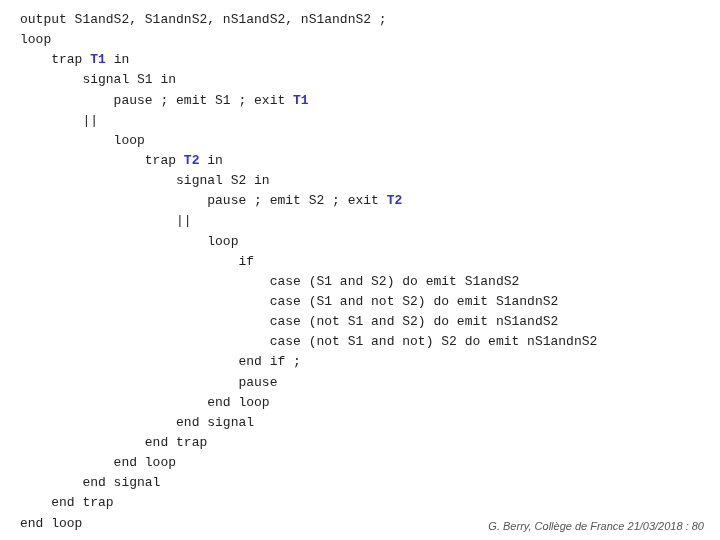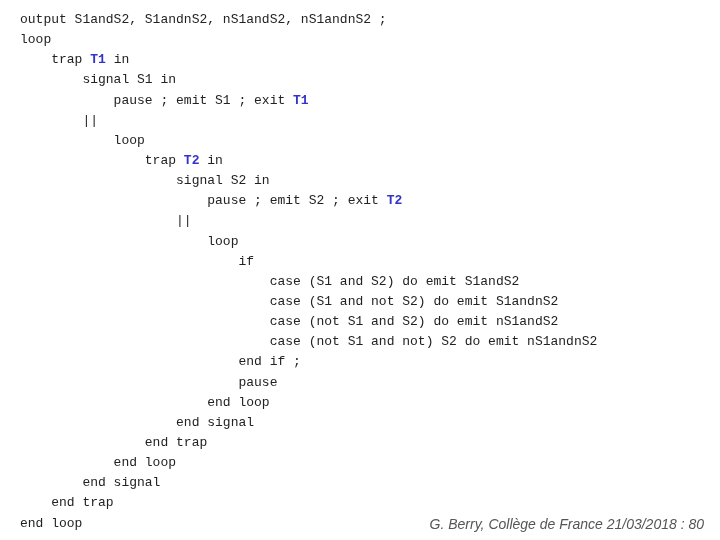--- a/index.html
+++ b/index.html
@@ -15,21 +15,21 @@
     }
     .code-area {
       padding: 10px 20px;
       line-height: 1.55;
       white-space: pre;
     }
     .footer {
       position: absolute;
       bottom: 8px;
       right: 16px;
-      font-size: 14px;
+      font-size: 11px;
       color: #555555;
       font-family: Arial, sans-serif;
       font-style: italic;
       text-align: center;
     }
   </style>
 </head>
 <body>
 
 <div class="code-area"><div>output S1andS2, S1andnS2, nS1andS2, nS1andnS2 ;</div><div>loop</div><div>&nbsp;&nbsp;&nbsp;&nbsp;trap <span style="color:#3333cc; font-weight:bold;">T1</span> in</div><div>&nbsp;&nbsp;&nbsp;&nbsp;&nbsp;&nbsp;&nbsp;&nbsp;signal S1 in</div><div>&nbsp;&nbsp;&nbsp;&nbsp;&nbsp;&nbsp;&nbsp;&nbsp;&nbsp;&nbsp;&nbsp;&nbsp;pause ; emit S1 ; exit <span style="color:#3333cc; font-weight:bold;">T1</span></div><div>&nbsp;&nbsp;&nbsp;&nbsp;&nbsp;&nbsp;&nbsp;&nbsp;||</div><div>&nbsp;&nbsp;&nbsp;&nbsp;&nbsp;&nbsp;&nbsp;&nbsp;&nbsp;&nbsp;&nbsp;&nbsp;loop</div><div>&nbsp;&nbsp;&nbsp;&nbsp;&nbsp;&nbsp;&nbsp;&nbsp;&nbsp;&nbsp;&nbsp;&nbsp;&nbsp;&nbsp;&nbsp;&nbsp;trap <span style="color:#3333cc; font-weight:bold;">T2</span> in</div><div>&nbsp;&nbsp;&nbsp;&nbsp;&nbsp;&nbsp;&nbsp;&nbsp;&nbsp;&nbsp;&nbsp;&nbsp;&nbsp;&nbsp;&nbsp;&nbsp;&nbsp;&nbsp;&nbsp;&nbsp;signal S2 in</div><div>&nbsp;&nbsp;&nbsp;&nbsp;&nbsp;&nbsp;&nbsp;&nbsp;&nbsp;&nbsp;&nbsp;&nbsp;&nbsp;&nbsp;&nbsp;&nbsp;&nbsp;&nbsp;&nbsp;&nbsp;&nbsp;&nbsp;&nbsp;&nbsp;pause ; emit S2 ; exit <span style="color:#3333cc; font-weight:bold;">T2</span></div><div>&nbsp;&nbsp;&nbsp;&nbsp;&nbsp;&nbsp;&nbsp;&nbsp;&nbsp;&nbsp;&nbsp;&nbsp;&nbsp;&nbsp;&nbsp;&nbsp;&nbsp;&nbsp;&nbsp;&nbsp;||</div><div>&nbsp;&nbsp;&nbsp;&nbsp;&nbsp;&nbsp;&nbsp;&nbsp;&nbsp;&nbsp;&nbsp;&nbsp;&nbsp;&nbsp;&nbsp;&nbsp;&nbsp;&nbsp;&nbsp;&nbsp;&nbsp;&nbsp;&nbsp;&nbsp;loop</div><div>&nbsp;&nbsp;&nbsp;&nbsp;&nbsp;&nbsp;&nbsp;&nbsp;&nbsp;&nbsp;&nbsp;&nbsp;&nbsp;&nbsp;&nbsp;&nbsp;&nbsp;&nbsp;&nbsp;&nbsp;&nbsp;&nbsp;&nbsp;&nbsp;&nbsp;&nbsp;&nbsp;&nbsp;if</div><div>&nbsp;&nbsp;&nbsp;&nbsp;&nbsp;&nbsp;&nbsp;&nbsp;&nbsp;&nbsp;&nbsp;&nbsp;&nbsp;&nbsp;&nbsp;&nbsp;&nbsp;&nbsp;&nbsp;&nbsp;&nbsp;&nbsp;&nbsp;&nbsp;&nbsp;&nbsp;&nbsp;&nbsp;&nbsp;&nbsp;&nbsp;&nbsp;case (S1 and S2) do emit S1andS2</div><div>&nbsp;&nbsp;&nbsp;&nbsp;&nbsp;&nbsp;&nbsp;&nbsp;&nbsp;&nbsp;&nbsp;&nbsp;&nbsp;&nbsp;&nbsp;&nbsp;&nbsp;&nbsp;&nbsp;&nbsp;&nbsp;&nbsp;&nbsp;&nbsp;&nbsp;&nbsp;&nbsp;&nbsp;&nbsp;&nbsp;&nbsp;&nbsp;case (S1 and not S2) do emit S1andnS2</div><div>&nbsp;&nbsp;&nbsp;&nbsp;&nbsp;&nbsp;&nbsp;&nbsp;&nbsp;&nbsp;&nbsp;&nbsp;&nbsp;&nbsp;&nbsp;&nbsp;&nbsp;&nbsp;&nbsp;&nbsp;&nbsp;&nbsp;&nbsp;&nbsp;&nbsp;&nbsp;&nbsp;&nbsp;&nbsp;&nbsp;&nbsp;&nbsp;case (not S1 and S2) do emit nS1andS2</div><div>&nbsp;&nbsp;&nbsp;&nbsp;&nbsp;&nbsp;&nbsp;&nbsp;&nbsp;&nbsp;&nbsp;&nbsp;&nbsp;&nbsp;&nbsp;&nbsp;&nbsp;&nbsp;&nbsp;&nbsp;&nbsp;&nbsp;&nbsp;&nbsp;&nbsp;&nbsp;&nbsp;&nbsp;&nbsp;&nbsp;&nbsp;&nbsp;case (not S1 and not) S2 do emit nS1andnS2</div><div>&nbsp;&nbsp;&nbsp;&nbsp;&nbsp;&nbsp;&nbsp;&nbsp;&nbsp;&nbsp;&nbsp;&nbsp;&nbsp;&nbsp;&nbsp;&nbsp;&nbsp;&nbsp;&nbsp;&nbsp;&nbsp;&nbsp;&nbsp;&nbsp;&nbsp;&nbsp;&nbsp;&nbsp;end if ;</div><div>&nbsp;&nbsp;&nbsp;&nbsp;&nbsp;&nbsp;&nbsp;&nbsp;&nbsp;&nbsp;&nbsp;&nbsp;&nbsp;&nbsp;&nbsp;&nbsp;&nbsp;&nbsp;&nbsp;&nbsp;&nbsp;&nbsp;&nbsp;&nbsp;&nbsp;&nbsp;&nbsp;&nbsp;pause</div><div>&nbsp;&nbsp;&nbsp;&nbsp;&nbsp;&nbsp;&nbsp;&nbsp;&nbsp;&nbsp;&nbsp;&nbsp;&nbsp;&nbsp;&nbsp;&nbsp;&nbsp;&nbsp;&nbsp;&nbsp;&nbsp;&nbsp;&nbsp;&nbsp;end loop</div><div>&nbsp;&nbsp;&nbsp;&nbsp;&nbsp;&nbsp;&nbsp;&nbsp;&nbsp;&nbsp;&nbsp;&nbsp;&nbsp;&nbsp;&nbsp;&nbsp;&nbsp;&nbsp;&nbsp;&nbsp;end signal</div><div>&nbsp;&nbsp;&nbsp;&nbsp;&nbsp;&nbsp;&nbsp;&nbsp;&nbsp;&nbsp;&nbsp;&nbsp;&nbsp;&nbsp;&nbsp;&nbsp;end trap</div><div>&nbsp;&nbsp;&nbsp;&nbsp;&nbsp;&nbsp;&nbsp;&nbsp;&nbsp;&nbsp;&nbsp;&nbsp;end loop</div><div>&nbsp;&nbsp;&nbsp;&nbsp;&nbsp;&nbsp;&nbsp;&nbsp;end signal</div><div>&nbsp;&nbsp;&nbsp;&nbsp;end trap</div><div>end loop</div></div>

